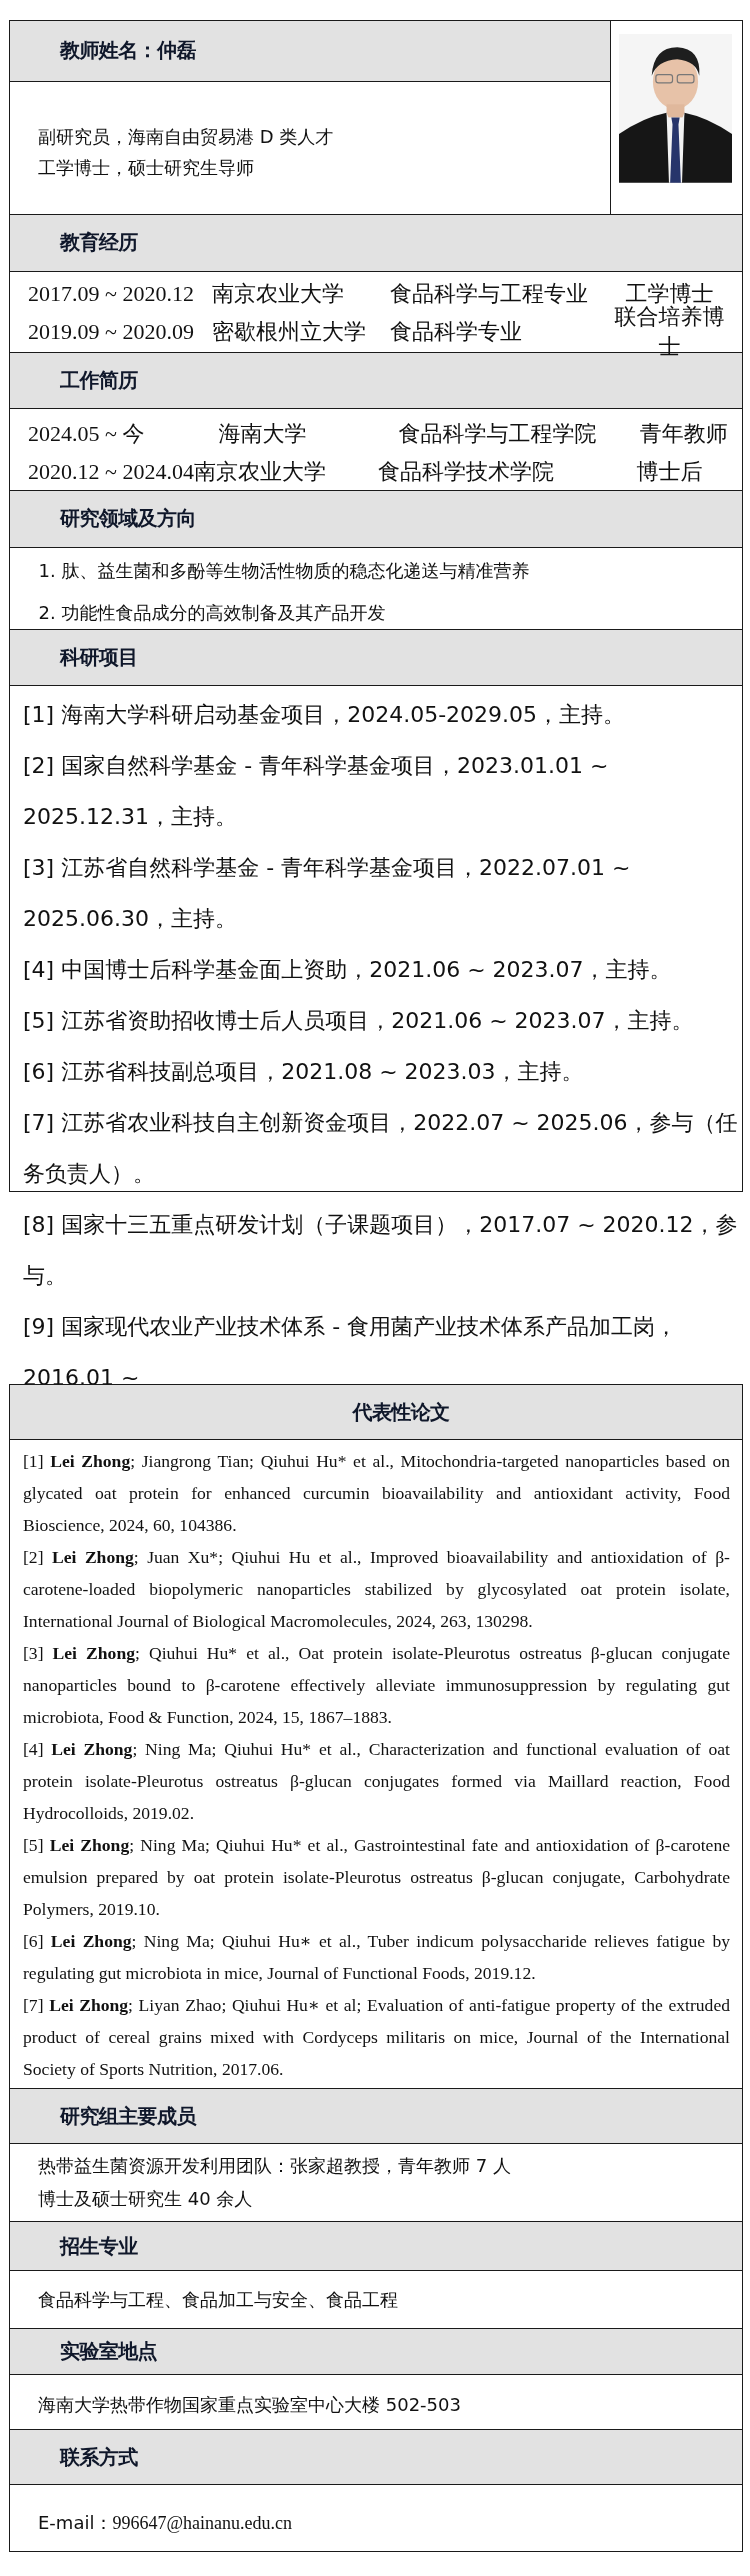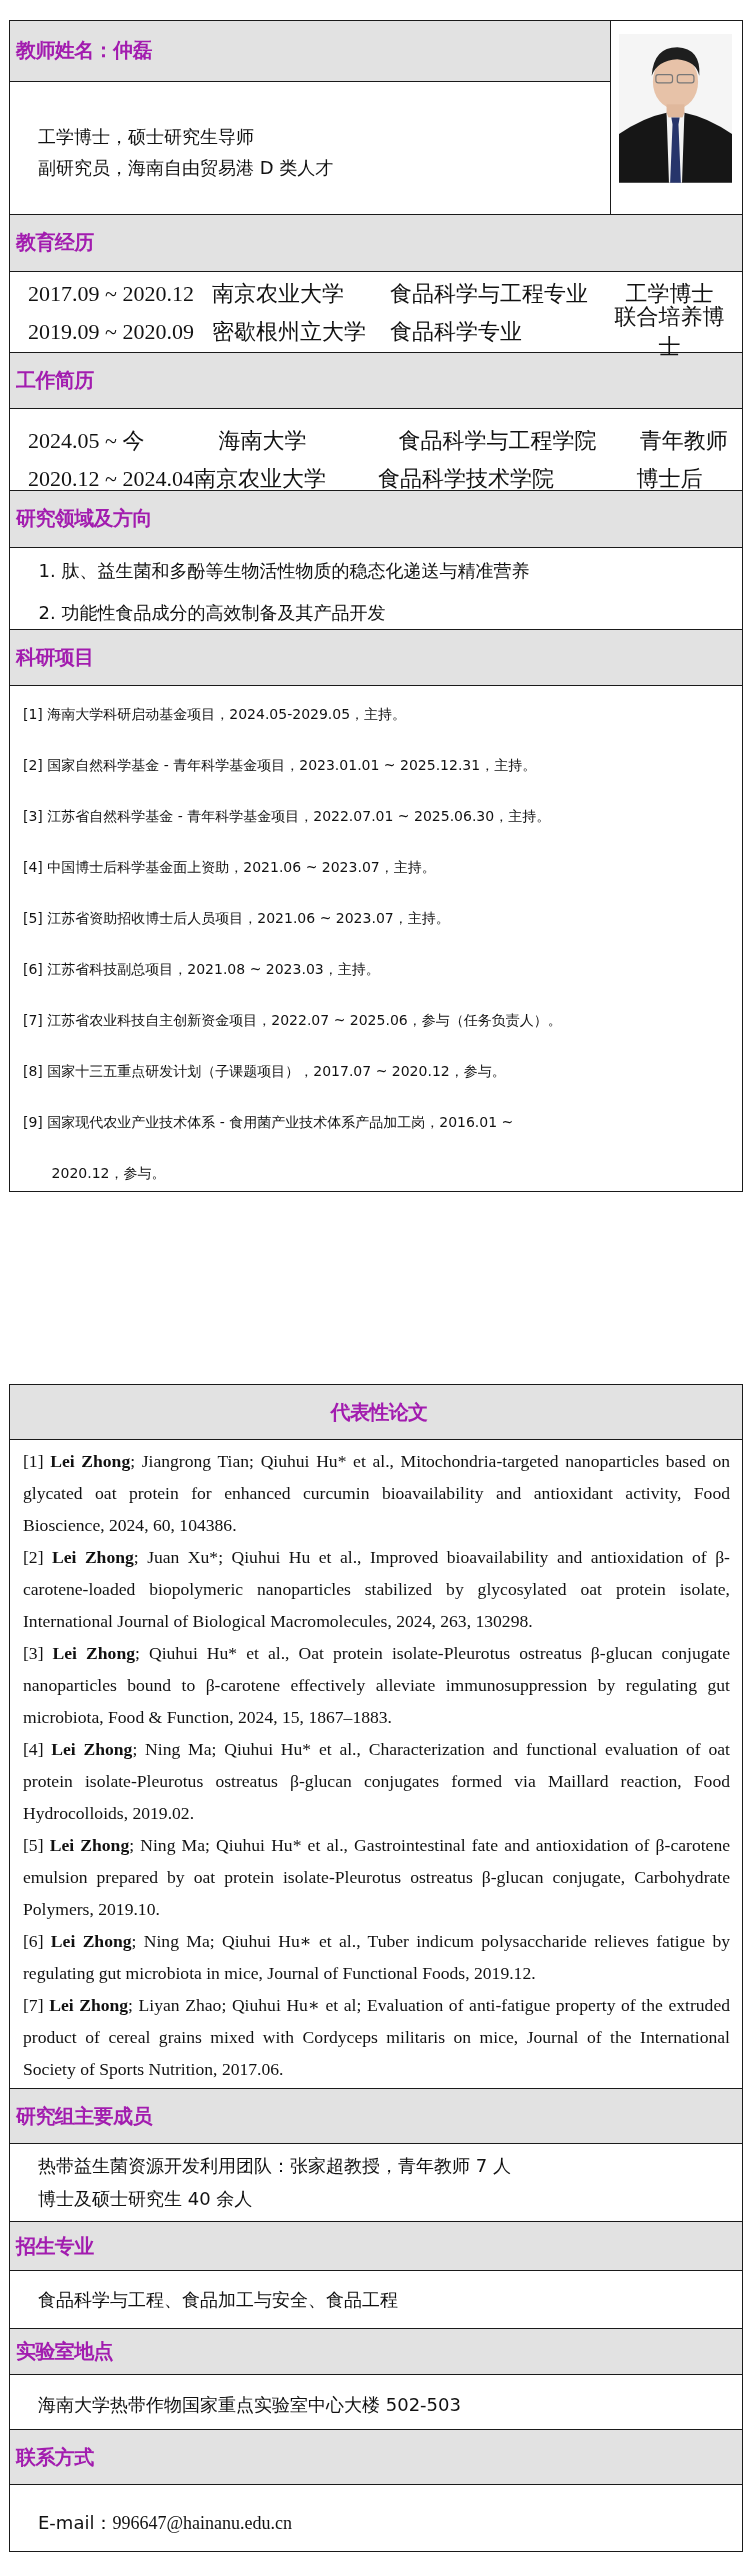--- a/index.html
+++ b/index.html
@@ -1,56 +1,56 @@
 <!DOCTYPE html>
 <html style="font-size:9.5px"><head>
 <meta charset="utf-8">
 <style>
   * { box-sizing: border-box; margin: 0; padding: 0; }
   html, body { width: 751px; height: 2576px; background: #ffffff; overflow: hidden; }
   body { position: relative; font-family: "Liberation Serif", "DejaVu Serif", serif; color: #111; }
   .tbl { position: absolute; left: 9px; width: 734px; border: 1.8px solid #1a1a1a; background: #fff; }
   .hdr { background: #e2e2e2; border-bottom: 1.8px solid #1a1a1a; display: flex; align-items: center; padding-left: 6px; }
-  .hdr h2 { font-family: "DejaVu Sans", "Liberation Sans", sans-serif; font-weight: bold; font-size: 20px; color: #a21caf; letter-spacing: -0.6px; }
+  .hdr h2 { font-family: "DejaVu Sans", "Liberation Sans", sans-serif; font-weight: bold; font-size: 20px; color: #0f172a; letter-spacing: -0.6px; margin-left: 44px; }
   .body { border-bottom: 1.8px solid #1a1a1a; position: relative; }
   .body:last-child { border-bottom: none; }
   .cjk { font-family: "DejaVu Sans", "Liberation Sans", sans-serif; }
   
   .top { display: flex; border-bottom: 1.8px solid #1a1a1a; }
   .top-left { width: 601px; border-right: 1.8px solid #1a1a1a; }
   .top-left .hdr { height: 61px; }
   .intro { height: 132px; padding: 39px 0 0 28px; font-size: 18px; line-height: 31px; }
   .photo-cell { flex: 1; position: relative; height: 193px; }
   .photo { position: absolute; left: 8.3px; top: 13px; width: 113px; height: 149px; background: #f4f4f4; overflow: hidden; }
   .photo svg { width: 100%; height: 100%; display: block; }
   .row4 { display: flex; height: 38px; align-items: center; font-size: 22px; }
   .row4 span { display: block; }
   .numlist { padding-left: 28.6px; font-size: 18px; }
   .numlist div { height: 42px; line-height: 42px; }
-  .proj { padding-left: 13px; font-size: 14px; }
+  .proj { padding-left: 13px; font-size: 22px; }
   .proj div { line-height: 51px; }
   .proj .cont { padding-left: 28.6px; }
   .papers { padding: 4.8px 12px 0 13px; font-size: 17.6px; line-height: 32px; text-align: justify; }
   .papers p { margin: 0; }
   .papers b { font-weight: bold; }
   .plain { padding-left: 28px; font-size: 18px; }
 </style>
 </head>
 <body>
 
 <div class="tbl" style="top:19.6px; height:1172px;">
 
   <div class="top">
     <div class="top-left">
       <div class="hdr" style="border-bottom:1.8px solid #1a1a1a;">
         <h2>教师姓名：仲磊</h2>
       </div>
       <div class="intro cjk">
+        <div>副研究员，海南自由贸易港 D 类人才</div>
         <div>工学博士，硕士研究生导师</div>
-        <div>副研究员，海南自由贸易港 D 类人才</div>
       </div>
     </div>
     <div class="photo-cell">
       <div class="photo">
         <svg viewBox="0 0 190 250">
           <rect width="190" height="250" fill="#f5f5f5"></rect>
           <ellipse cx="95" cy="80" rx="38" ry="46" fill="#e7c2a8"></ellipse>
           <path d="M55 70 Q58 22 98 22 Q138 24 135 70 Q130 45 98 42 Q64 44 55 70Z" fill="#1e1e1e"></path>
           <rect x="62" y="68" width="28" height="14" rx="4" fill="none" stroke="#777" stroke-width="2"></rect>
           <rect x="98" y="68" width="28" height="14" rx="4" fill="none" stroke="#777" stroke-width="2"></rect>
@@ -78,21 +78,21 @@
       <span style="width:202px; padding-left:18px; font-family:'Liberation Serif',serif;">2019.09 ~ 2020.09</span>
       <span style="width:178px;">密歇根州立大学</span>
       <span style="width:220px;">食品科学专业</span>
       <span style="width:119px; text-align:center;">联合培养博士</span>
     </div>
   </div>
 
   <div class="hdr" style="height:56px;">
     <h2>工作简历</h2>
   </div>
-  <div class="body cjk" style="height:82px; padding-top:13px;">
+  <div class="body cjk" style="height:82px; padding-top:6px;">
     <div class="row4">
       <span style="width:184px; padding-left:18px; font-family:'Liberation Serif',serif;">2024.05 ~ 今</span>
       <span style="width:184px;margin-left:28px;">海南大学</span>
       <span style="width:232px;">食品科学与工程学院</span>
       <span style="width:119px; text-align:center;">青年教师</span>
     </div>
     <div class="row4">
       <span style="width:184px; padding-left:18px; font-family:'Liberation Serif',serif;">2020.12 ~ 2024.04</span>
       <span style="width:184px;">南京农业大学</span>
       <span style="width:232px;">食品科学技术学院</span>

